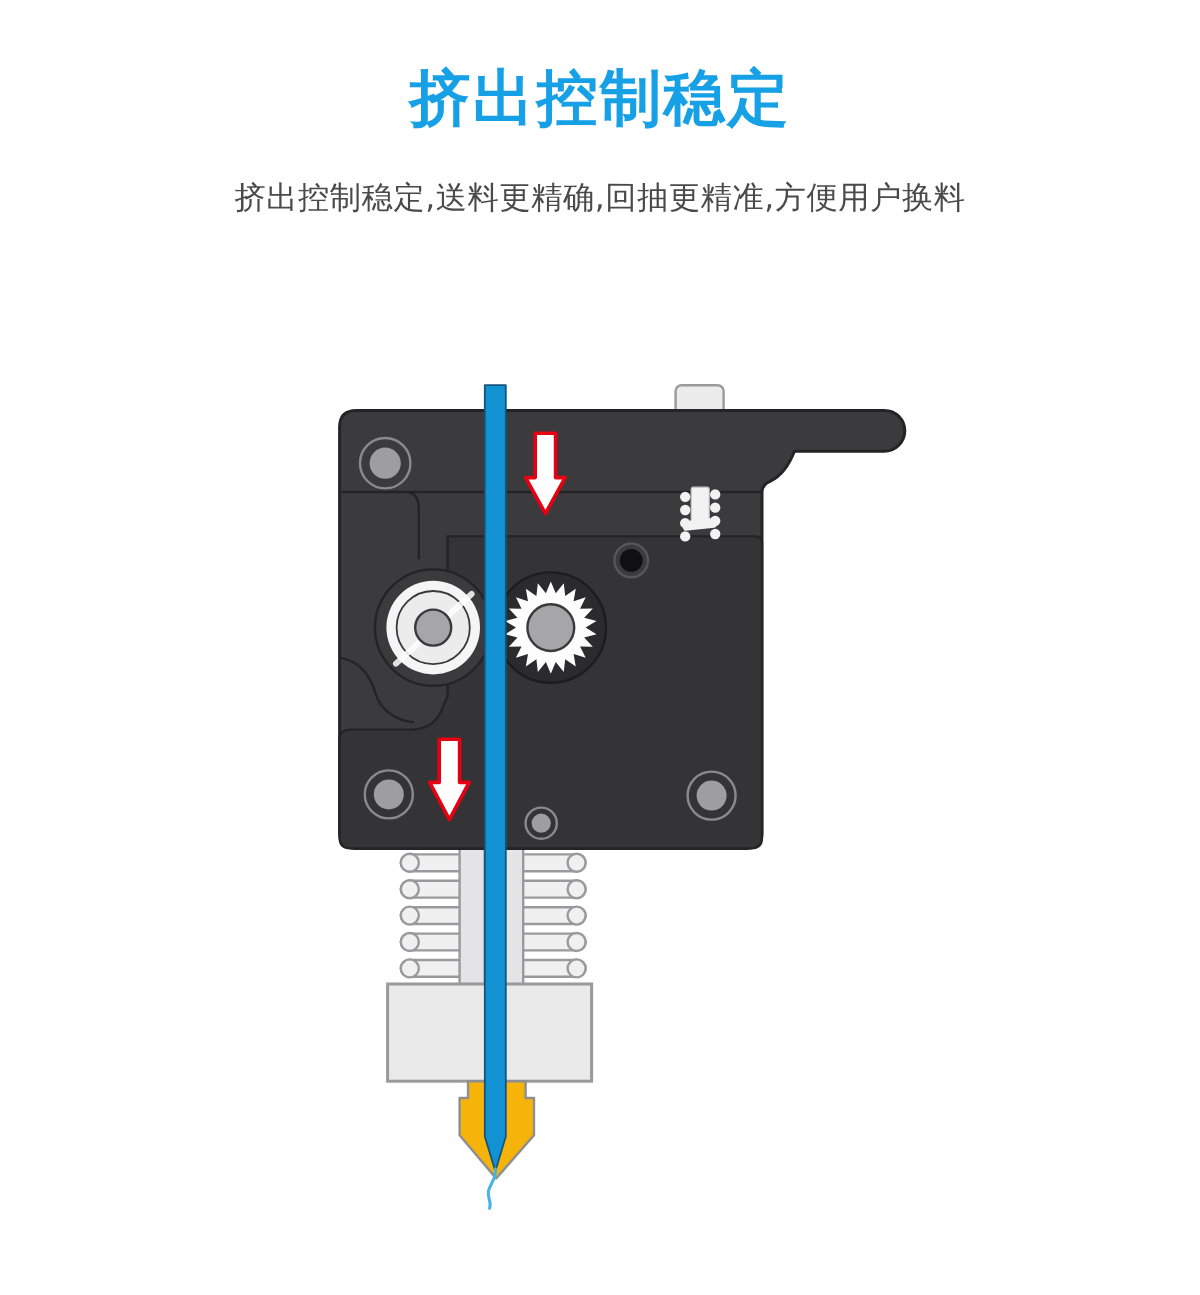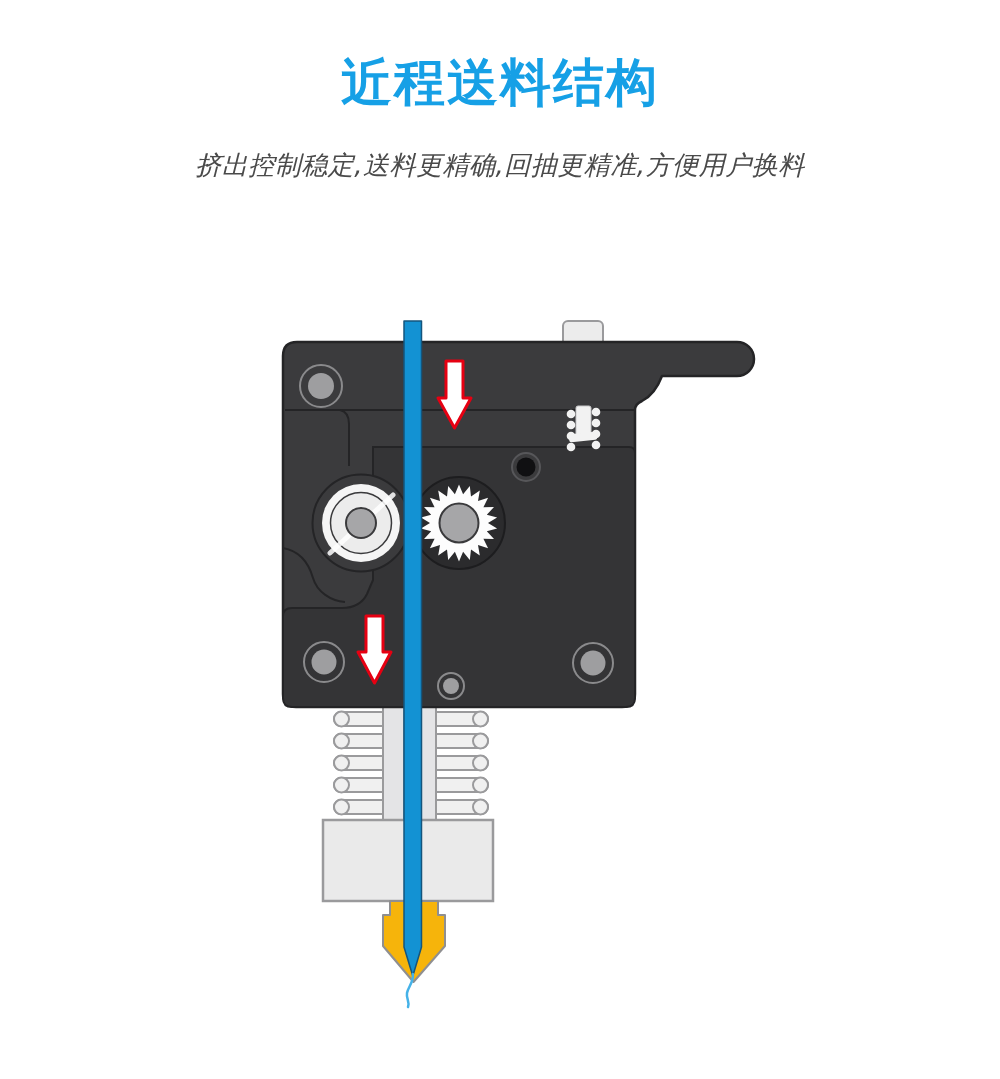--- a/index.html
+++ b/index.html
@@ -14,30 +14,29 @@
     position:absolute;top:56px;left:0;width:1000px;
     margin:0;text-align:center;
     font-size:51px;font-weight:800;letter-spacing:2px;
     line-height:1.05;
   }
   .subtitle{
     position:absolute;top:150px;left:0;width:1000px;
     margin:0;text-align:center;
     font-size:26px;font-weight:400;letter-spacing:0.5px;
     line-height:1.2;
-    font-style:italic;
   }
   .diagram{position:absolute;left:0;top:0;width:1000px;height:1079px;}
 </style>
 </head>
 <body>
 
 <div class="canvas">
 
-  <h1 class="title" style="color: rgb(22, 160, 230);">近程送料结构</h1>
+  <h1 class="title" style="color: rgb(22, 160, 230);">挤出控制稳定</h1>
 
   <p class="subtitle" style="color: rgb(74, 74, 74);">挤出控制稳定,送料更精确,回抽更精准,方便用户换料</p>
 
   <svg class="diagram" viewBox="0 0 1000 1079" xmlns="http://www.w3.org/2000/svg">
 
     <rect x="563" y="321" width="40" height="30" rx="5" stroke-width="2" fill="#ececec" stroke="#9a9a9c"></rect>
 
     <g stroke-width="2">
       <g id="fins">
           <rect x="334" y="712" width="154" height="14" rx="7" fill="#f0f0f0" stroke="#9a9a9c"></rect>

